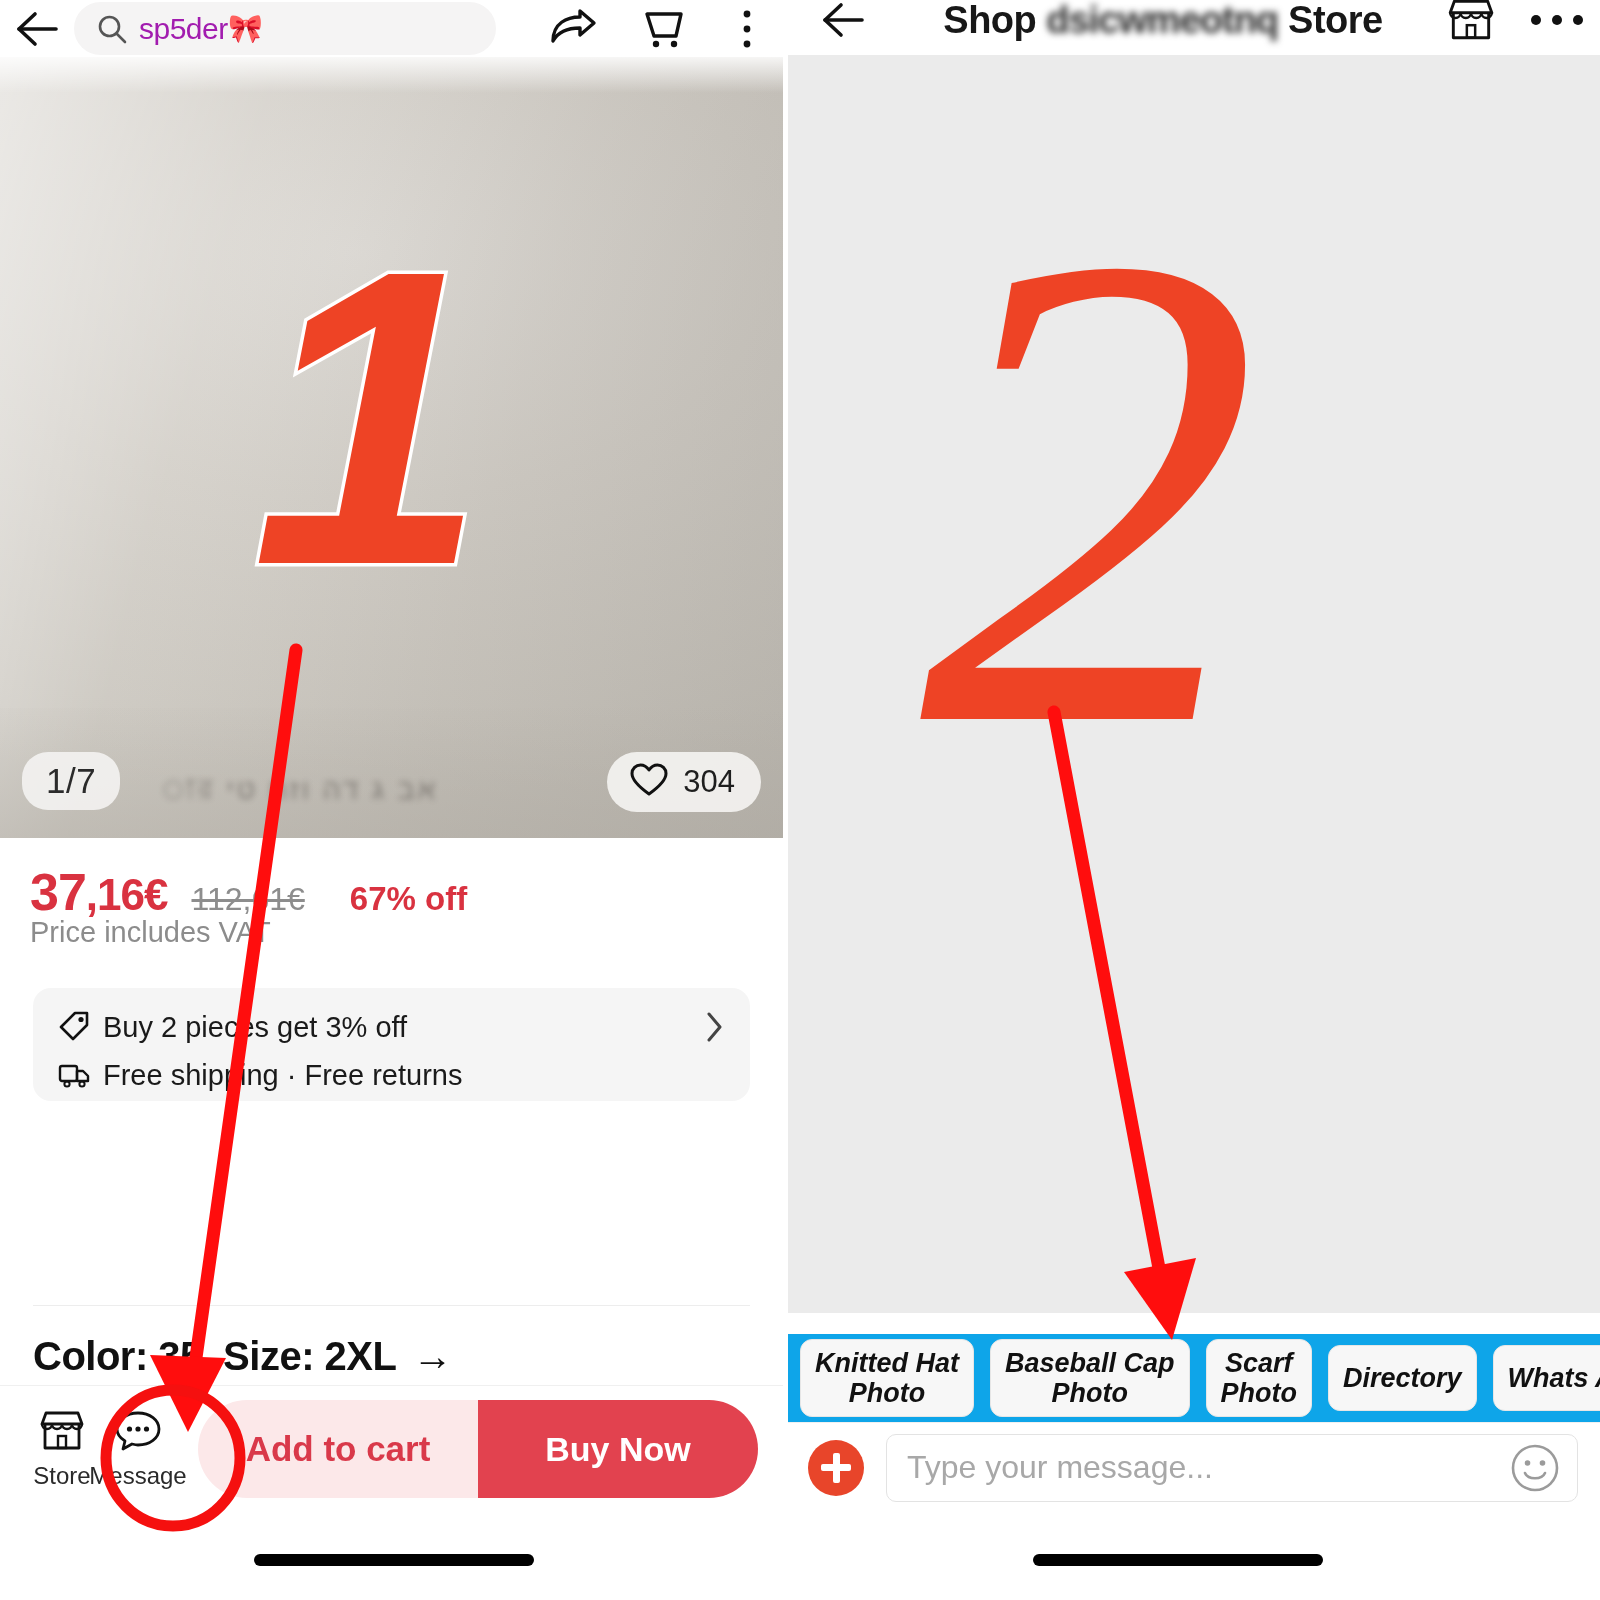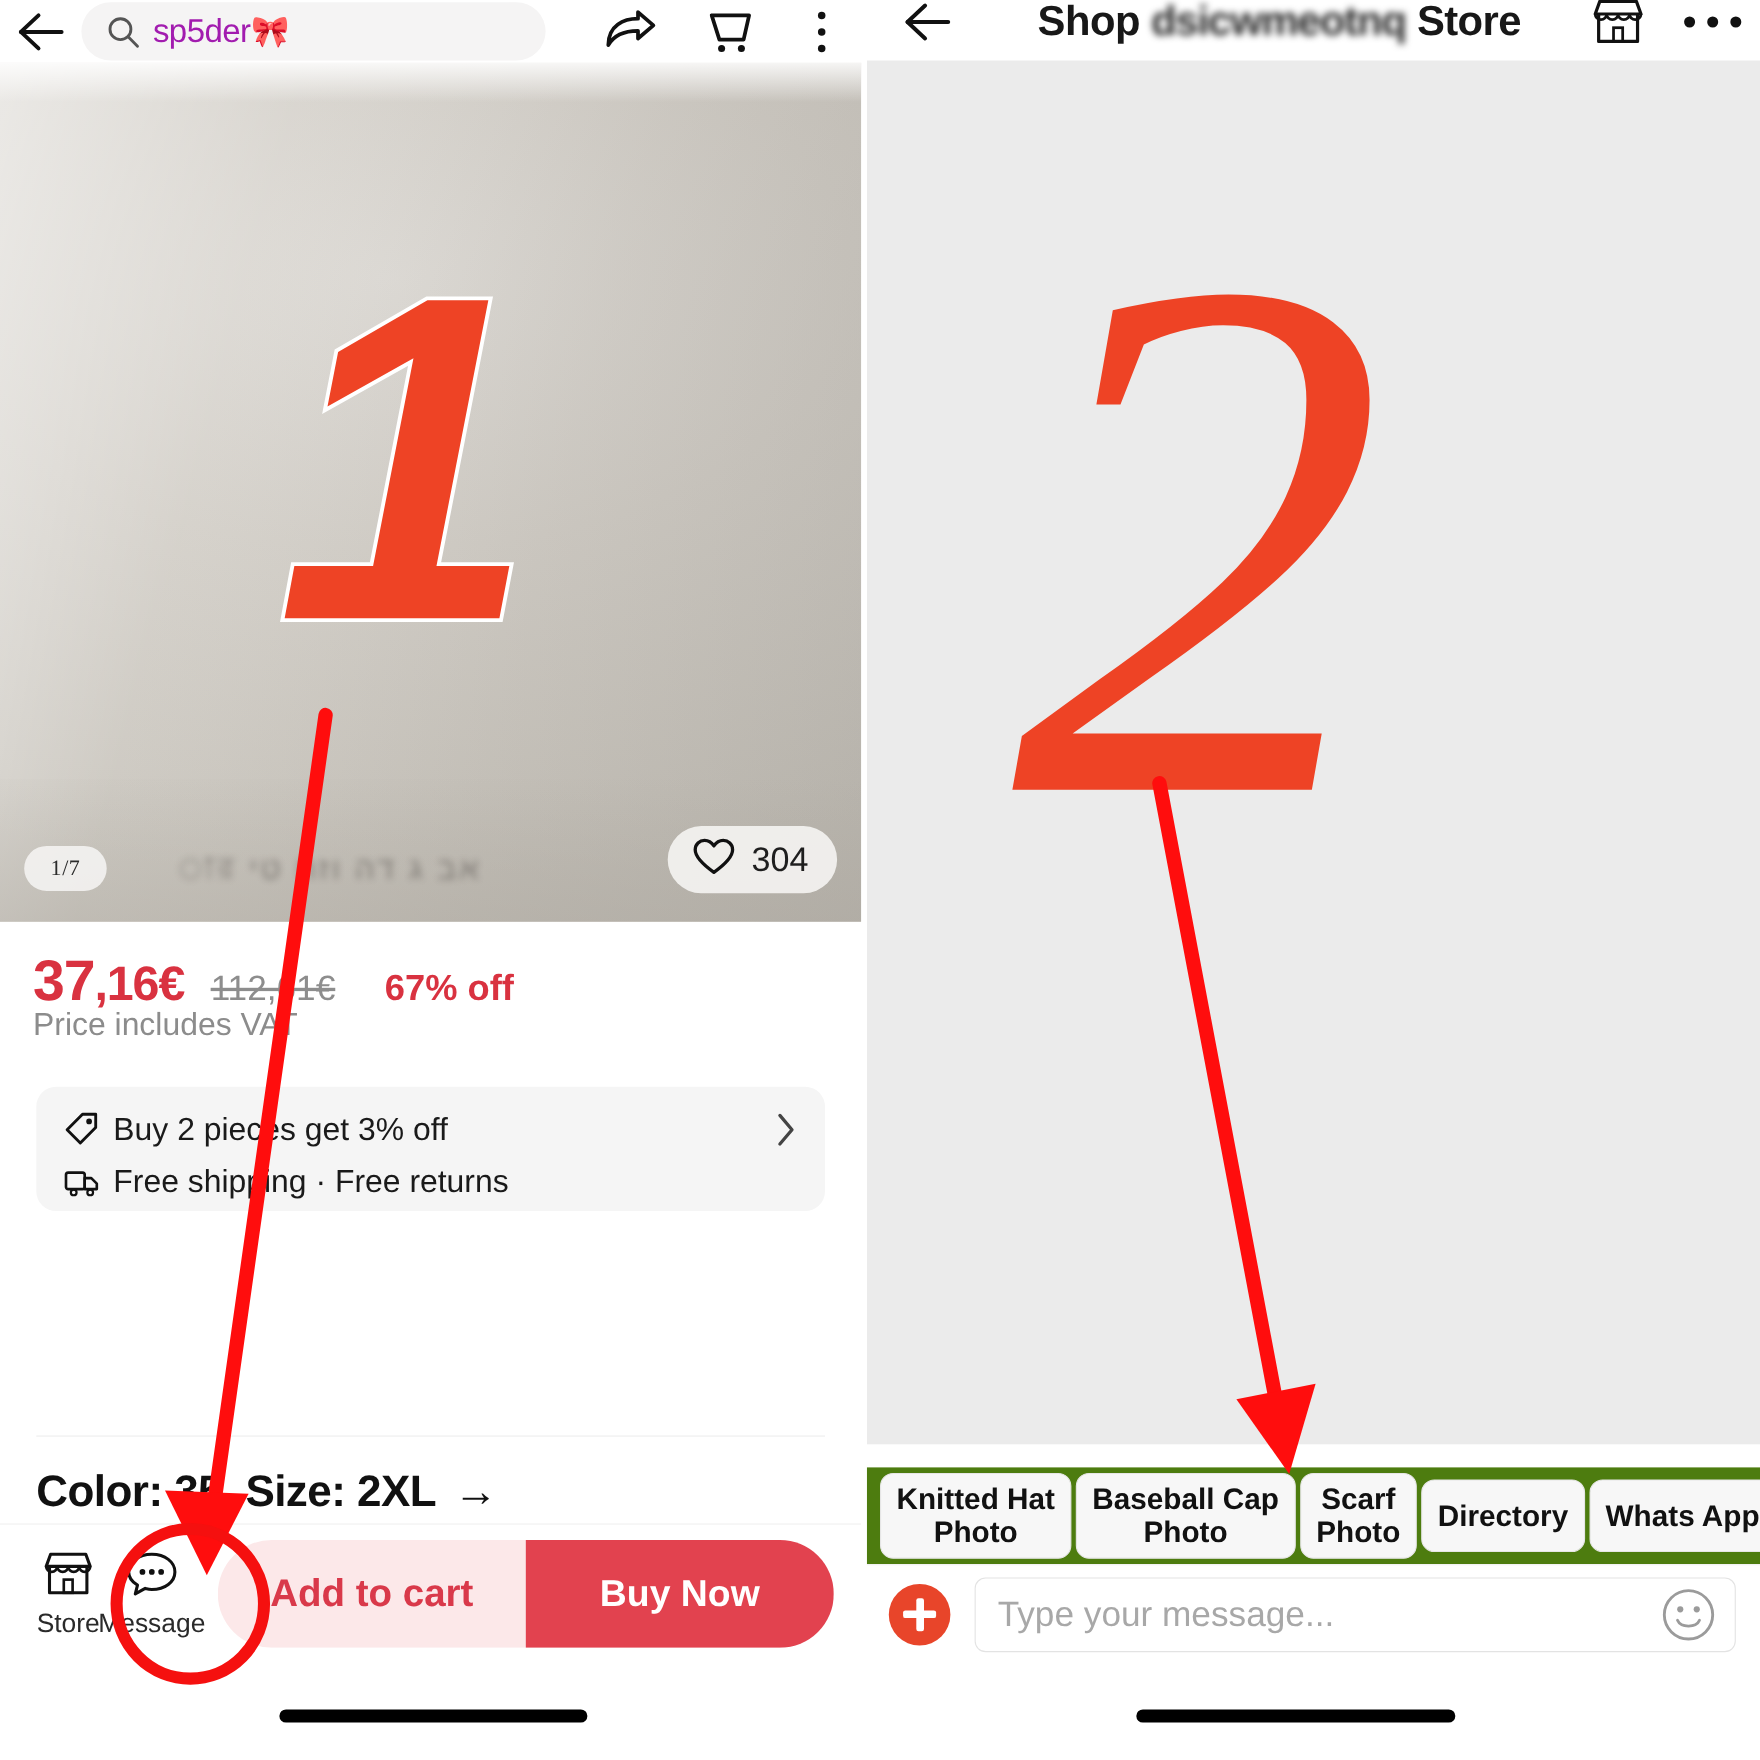--- a/index.html
+++ b/index.html
@@ -95,22 +95,22 @@
   .hero-bottomband {
     position:absolute; left:0; right:0; bottom:0; height:130px;
     background: linear-gradient(180deg, rgba(185,180,172,0.05), rgba(168,163,155,0.35));
   }
 
   .hero-badge {
     position: absolute; left: 22px; bottom: 28px;
     background: rgba(245,244,242,0.88);
     border-radius: 26px;
     padding: 9px 24px;
-    font-size: 20px; color: #2b2b2b;
-    font-family: Liberation Serif, serif;
+    font-size: 35px; color: #2b2b2b;
+    font-family: Liberation Sans, sans-serif;
     letter-spacing: 0.5px;
   }
   .hero-blurtext {
     position: absolute; left: 160px; bottom: 36px;
     width: 400px; height: 34px;
     font-size: 28px; color: #6a6560;
     filter: blur(3.2px);
     letter-spacing: 3px;
     white-space: nowrap;
     overflow: hidden;
@@ -260,25 +260,26 @@
   .chatbody {
     position: absolute; top: 55px; left: 0;
     width: 812px; height: 1258px;
     background: #ebebeb;
   }
 
   .chips {
     position: absolute; left: 0; bottom: 178px;
     width: 812px; height: 88px;
     display: flex; align-items: center;
-    gap: 4px;
+    gap: 16px;
     padding: 0 12px;
     box-sizing: border-box;
-    background: #4d7c0f;
+    background: #0ea5e9;
     z-index: 3;
+    font-style: italic;
   }
   .chip {
     background: #f7f7f7;
     border: 1px solid #e6e6e6;
     border-radius: 12px;
     padding: 8px 14px;
     min-height: 66px;
     box-sizing: border-box;
     display: flex; align-items: center; justify-content: center; text-align: center;
     font-size: 27px; font-weight: bold; color: #111111;

